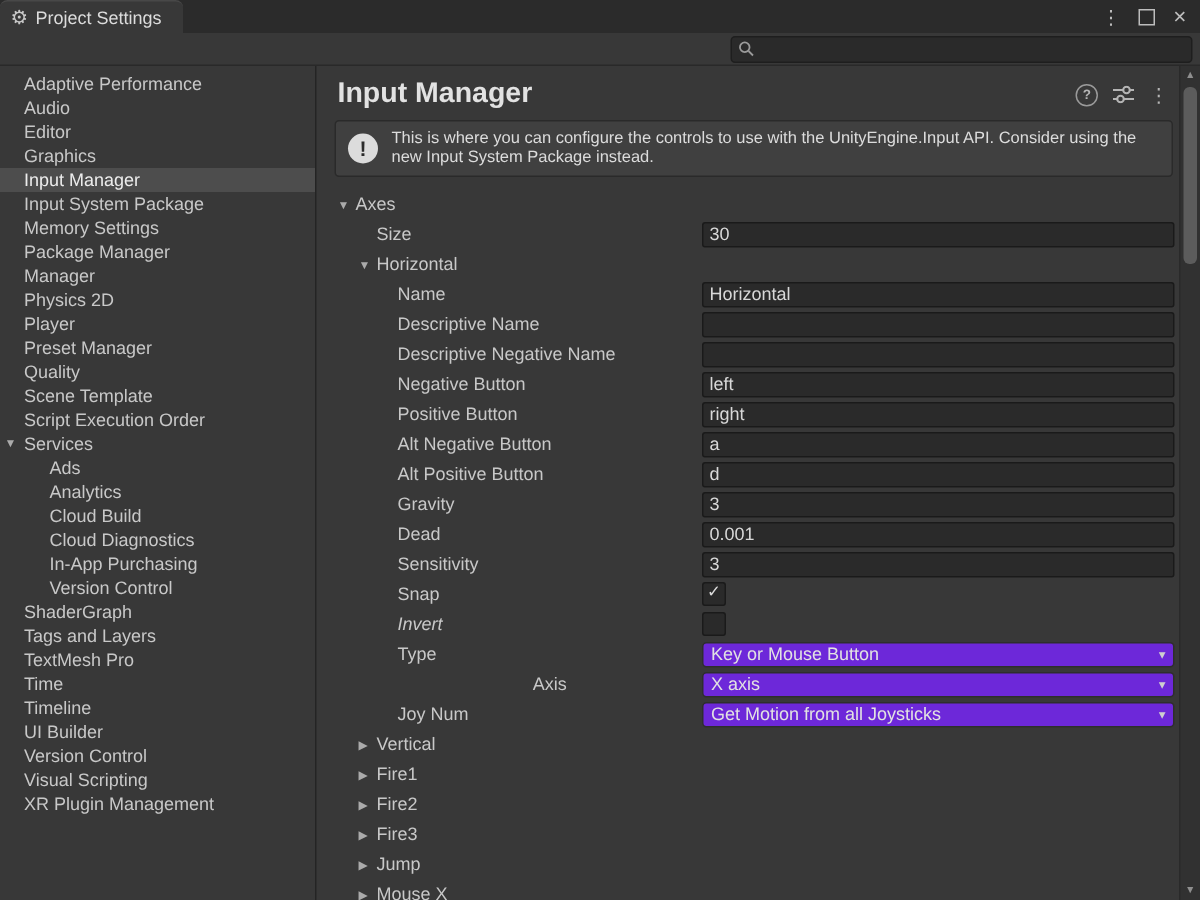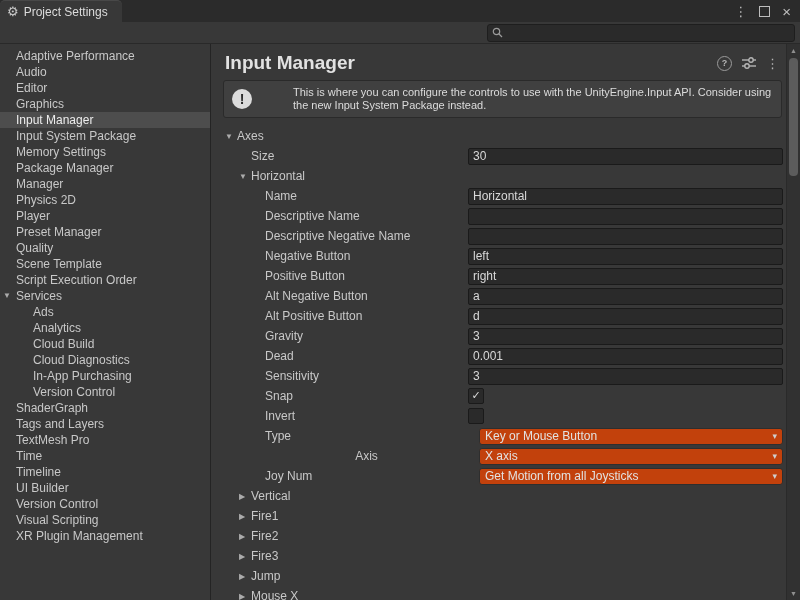--- a/index.html
+++ b/index.html
@@ -42,34 +42,34 @@
   .main-header h1{flex:1;font-size:19px;font-weight:bold;color:#e2e2e2;margin:0;line-height:22px;}
   .help-circle{width:13px;height:13px;border:1px solid #9a9a9a;border-radius:50%;
                color:#b5b5b5;font-size:9px;display:flex;align-items:center;
                justify-content:center;font-weight:bold;flex:0 0 13px;}
 
   .helpbox{margin:2px 4px 8px 12px;background:#404040;border:1px solid #2a2a2a;
            border-radius:3px;padding:4px 8px;display:flex;align-items:center;gap:9px;min-height:28px;}
   .alert-circle{flex:0 0 20px;width:20px;height:20px;border-radius:50%;background:#dcdcdc;
                 color:#2b2b2b;font-weight:bold;font-size:14px;display:flex;
                 align-items:center;justify-content:center;}
-  .helpbox-text{font-size:11px;line-height:13px;color:#dcdcdc;margin-left:32px;}
+  .helpbox-text{font-size:11px;line-height:13px;color:#dcdcdc;}
 
   .rows{flex:1;}
   .row{height:20px;display:flex;align-items:center;padding-right:3px;}
   .row-label{flex:1;font-size:12px;color:#c8c8c8;display:flex;align-items:center;
              white-space:nowrap;overflow:hidden;}
   .row-label .tri{font-size:8px;color:#ababab;width:12px;display:inline-block;flex:0 0 12px;}
   .row-control{flex:0 0 315px;display:flex;align-items:flex-start;}
   .tf{width:100%;height:17px;background:#2a2a2a;border:1px solid #1a1a1a;border-radius:2px;
       color:#d8d8d8;font-size:12px;font-family:inherit;padding:0 4px;outline:none;box-sizing:border-box;}
   .cb{width:14px;height:14px;background:#2a2a2a;border:1px solid #1a1a1a;border-radius:2px;
       color:#dcdcdc;font-size:11px;line-height:13px;text-align:center;}
-  .dd{width:100%;height:17px;background:#c2410c;border:1px solid #2e2e2e;border-radius:3px;
-      display:flex;align-items:center;padding:0 5px;box-sizing:border-box;margin-left:11px;}
+  .dd{width:100%;height:17px;background:#6d28d9;border:1px solid #2e2e2e;border-radius:3px;
+      display:flex;align-items:center;padding:0 5px;box-sizing:border-box;}
   .dd .val{flex:1;font-size:12px;color:#e2e2e2;white-space:nowrap;overflow:hidden;}
   .dd-arrow{font-size:9px;color:#cfcfcf;}
 
   
   .vscroll{width:13px;flex:0 0 13px;background:#313131;border-left:1px solid #2a2a2a;position:relative;}
   .vscroll .arr{position:absolute;left:0;width:13px;text-align:center;font-size:7px;
                 color:#8f8f8f;line-height:13px;}
   .arr.up{top:0;}
   .arr.down{bottom:0;}
   .thumb{position:absolute;left:2px;width:9px;top:14px;height:118px;background:#5c5c5c;border-radius:4px;}
@@ -260,21 +260,21 @@
           </div>
           <div class="row">
             <div class="row-label" style="padding-left: 54px;">
               <span>Snap</span>
             </div>
             <div class="row-control">
               <div class="cb">✓</div>
             </div>
           </div>
           <div class="row">
-            <div class="row-label" style="padding-left: 54px;">
+            <div class="row-label" style="padding-left: 54px; font-style: italic;">
               <span>Invert</span>
             </div>
             <div class="row-control">
               <div class="cb"></div>
             </div>
           </div>
           <div class="row">
             <div class="row-label" style="padding-left: 54px;">
               <span>Type</span>
             </div>

